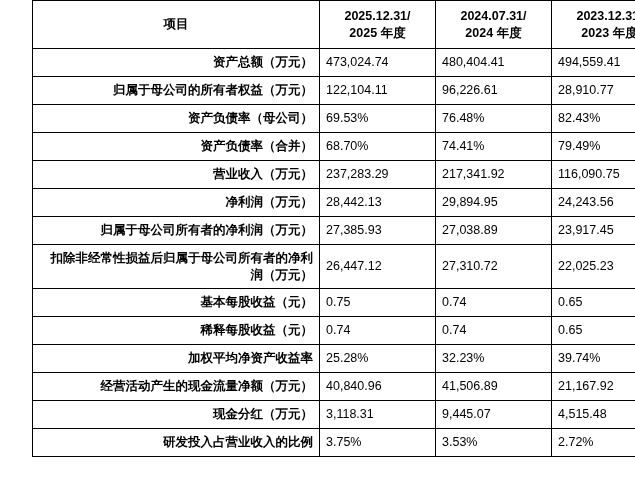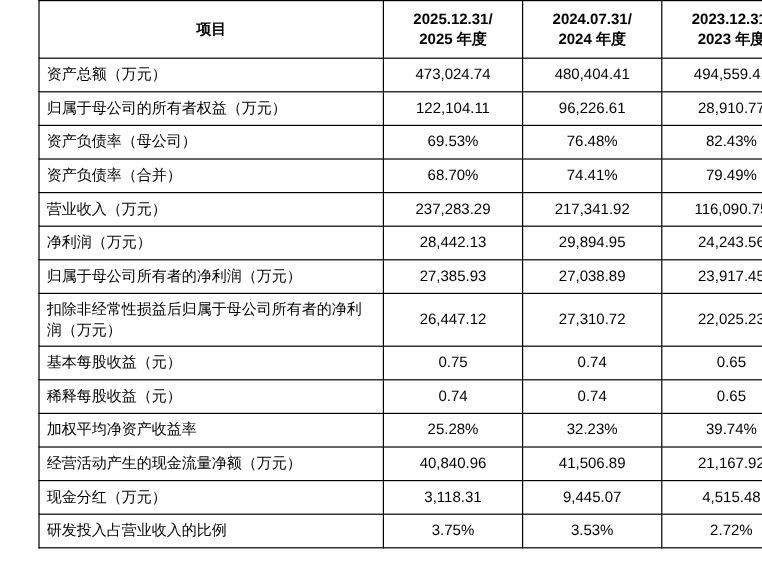--- a/index.html
+++ b/index.html
@@ -38,25 +38,26 @@
   col.c-y3 { width: 116px; }
   .hdr-item {
     height: 48px;
   }
   .hdr-year {
     height: 48px;
     white-space: pre-line;
     line-height: 1.25;
   }
   td.label {
-    text-align: left;
+    text-align: right;
     padding-left: 7px;
+    font-weight: bold;
   }
   td.num {
-    text-align: center;
+    text-align: left;
     padding-right: 7px;
   }
   tr.row-1line td { height: 28px; }
   tr.row-2line td { height: 44px; }
   td.label.two-line {
     line-height: 1.35;
   }
 </style>
 </head>
 <body>

